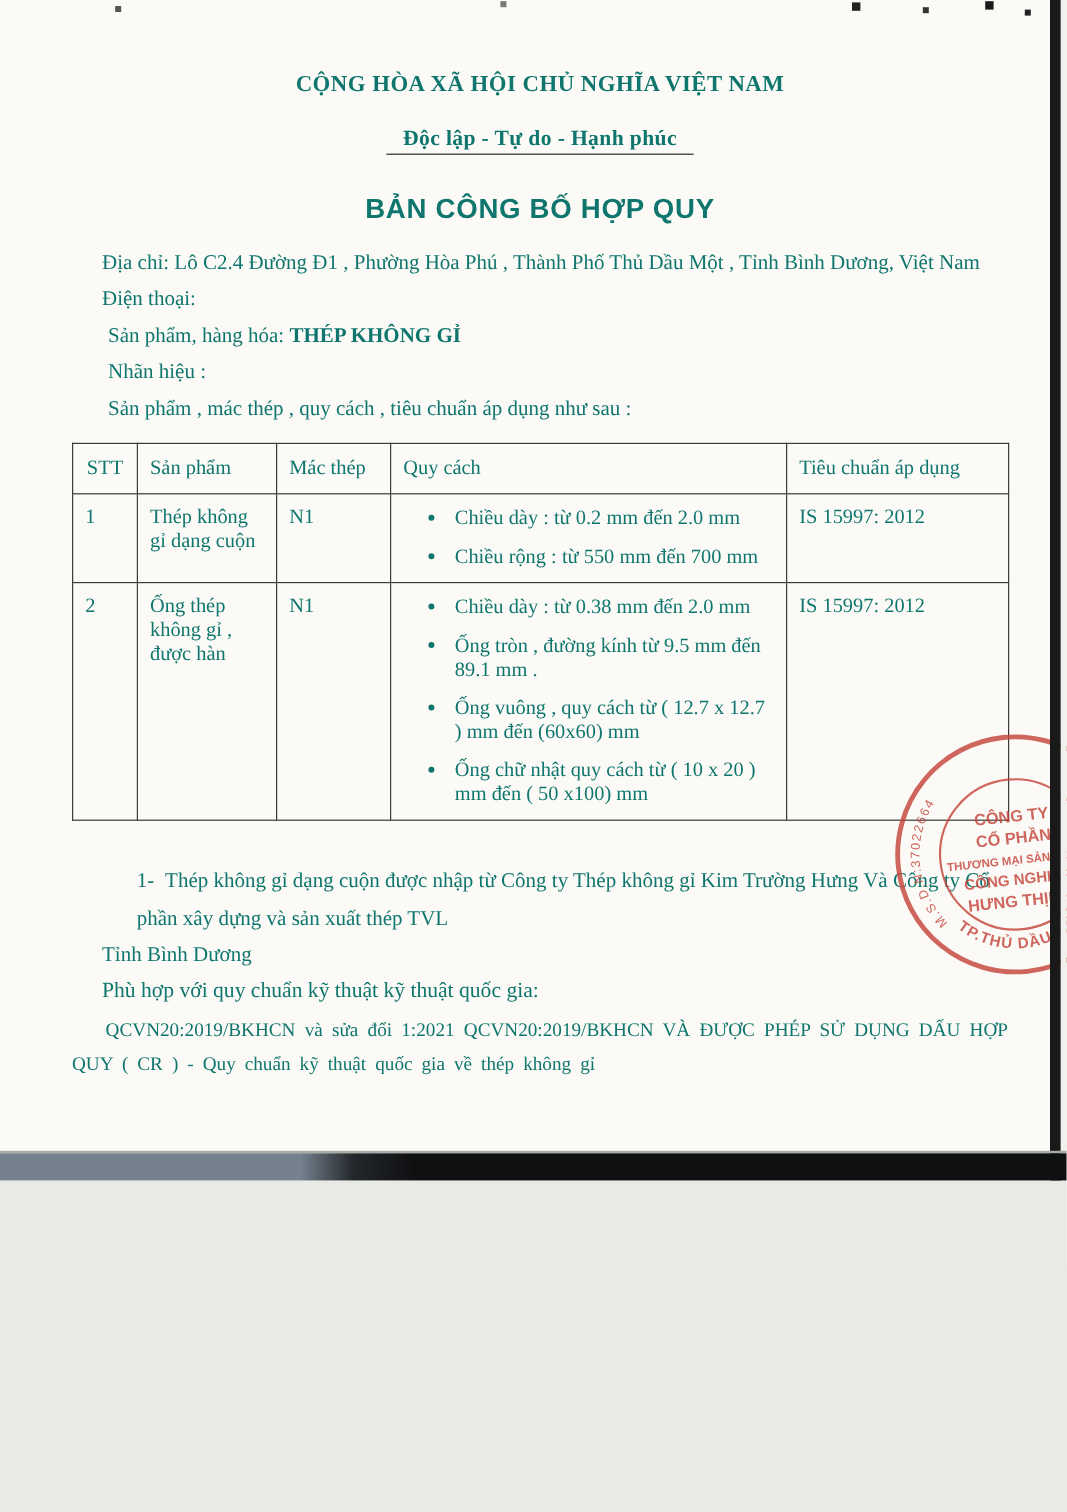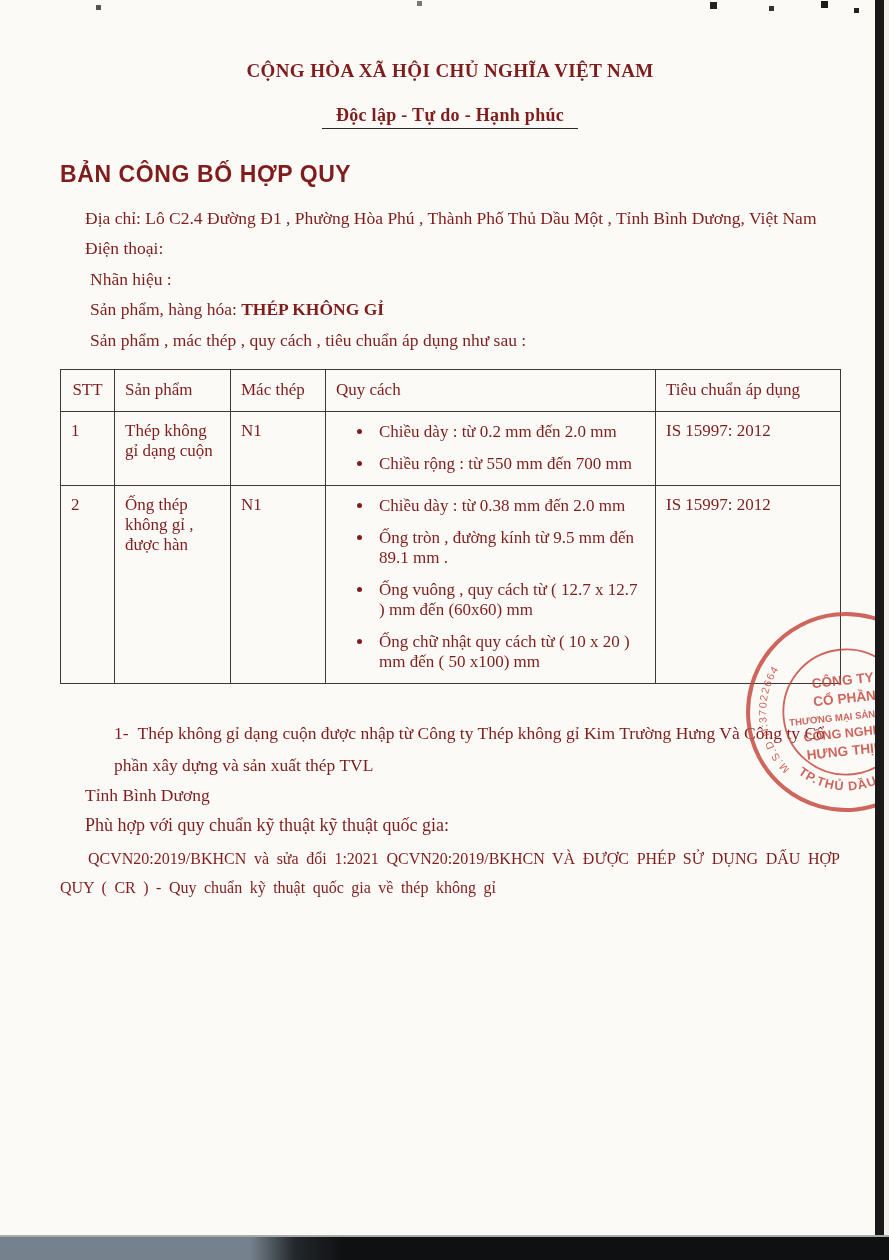--- a/index.html
+++ b/index.html
@@ -1,31 +1,31 @@
 <!DOCTYPE html>
 <html lang="vi"><head>
 <meta charset="utf-8">
 <style>
   html,body { margin:0; padding:0; background:#e9e9e6; }
   .page {
-    position:relative; width:889px; height:1260px; overflow:hidden;
-    background:#fbfaf6; color:#7f1d1d;
+    position:relative; width:889px; height:984px; overflow:hidden;
+    background:#fbfaf6; color:#0f766e;
     font-family:"Liberation Serif","DejaVu Serif",serif;
   }
   .content { position:absolute; left:60px; top:60px; width:780px; z-index:2; }
 
   .nat-header { text-align:center; }
   .country { font-size:19px; font-weight:700; letter-spacing:.4px; }
   .motto {
     display:inline-block; margin-top:23px; font-size:18px; font-weight:700;
     padding:0 14px 2px; border-bottom:1.8px solid #2a2a2a; letter-spacing:.3px;
   }
 
   .doc-title {
-    text-align:left; margin-top:32px;
+    text-align:center; margin-top:32px;
     font-family:"Liberation Sans","DejaVu Sans",sans-serif;
     font-size:23px; font-weight:700; letter-spacing:.6px;
   }
   .doc-number { text-align:center; margin-top:12px; font-size:17.5px; }
 
   .info { margin-top:15px; font-size:17.5px; line-height:1.74; }
   .info p { margin:0; padding-left:25px; }
   .info p.indent2 { padding-left:30px; }
   .info b { font-weight:700; }
 
@@ -87,22 +87,22 @@
     <div class="nat-header">
       <div class="country">CỘNG HÒA XÃ HỘI CHỦ NGHĨA VIỆT NAM</div>
       <div><span class="motto">Độc lập - Tự do - Hạnh phúc</span></div>
     </div>
 
     <div class="doc-title">BẢN CÔNG BỐ HỢP QUY</div>
 
     <div class="info">
       <p>Địa chỉ: Lô C2.4 Đường Đ1 , Phường Hòa Phú , Thành Phố Thủ Dầu Một , Tỉnh Bình Dương, Việt Nam</p>
       <p>Điện thoại:</p>
+      <p class="indent2"><span>Sản phẩm, hàng hóa: </span><b>THÉP KHÔNG GỈ</b></p>
       <p class="indent2">Nhãn hiệu :</p>
-      <p class="indent2"><span>Sản phẩm, hàng hóa: </span><b>THÉP KHÔNG GỈ</b></p>
       <p class="indent2">Sản phẩm , mác thép , quy cách , tiêu chuẩn áp dụng như sau :</p>
     </div>
 
     <table class="spec-table">
       <colgroup>
         <col style="width:54px">
           <col style="width:116px">
           <col style="width:95px">
           <col style="width:330px">
           <col style="width:185px">

